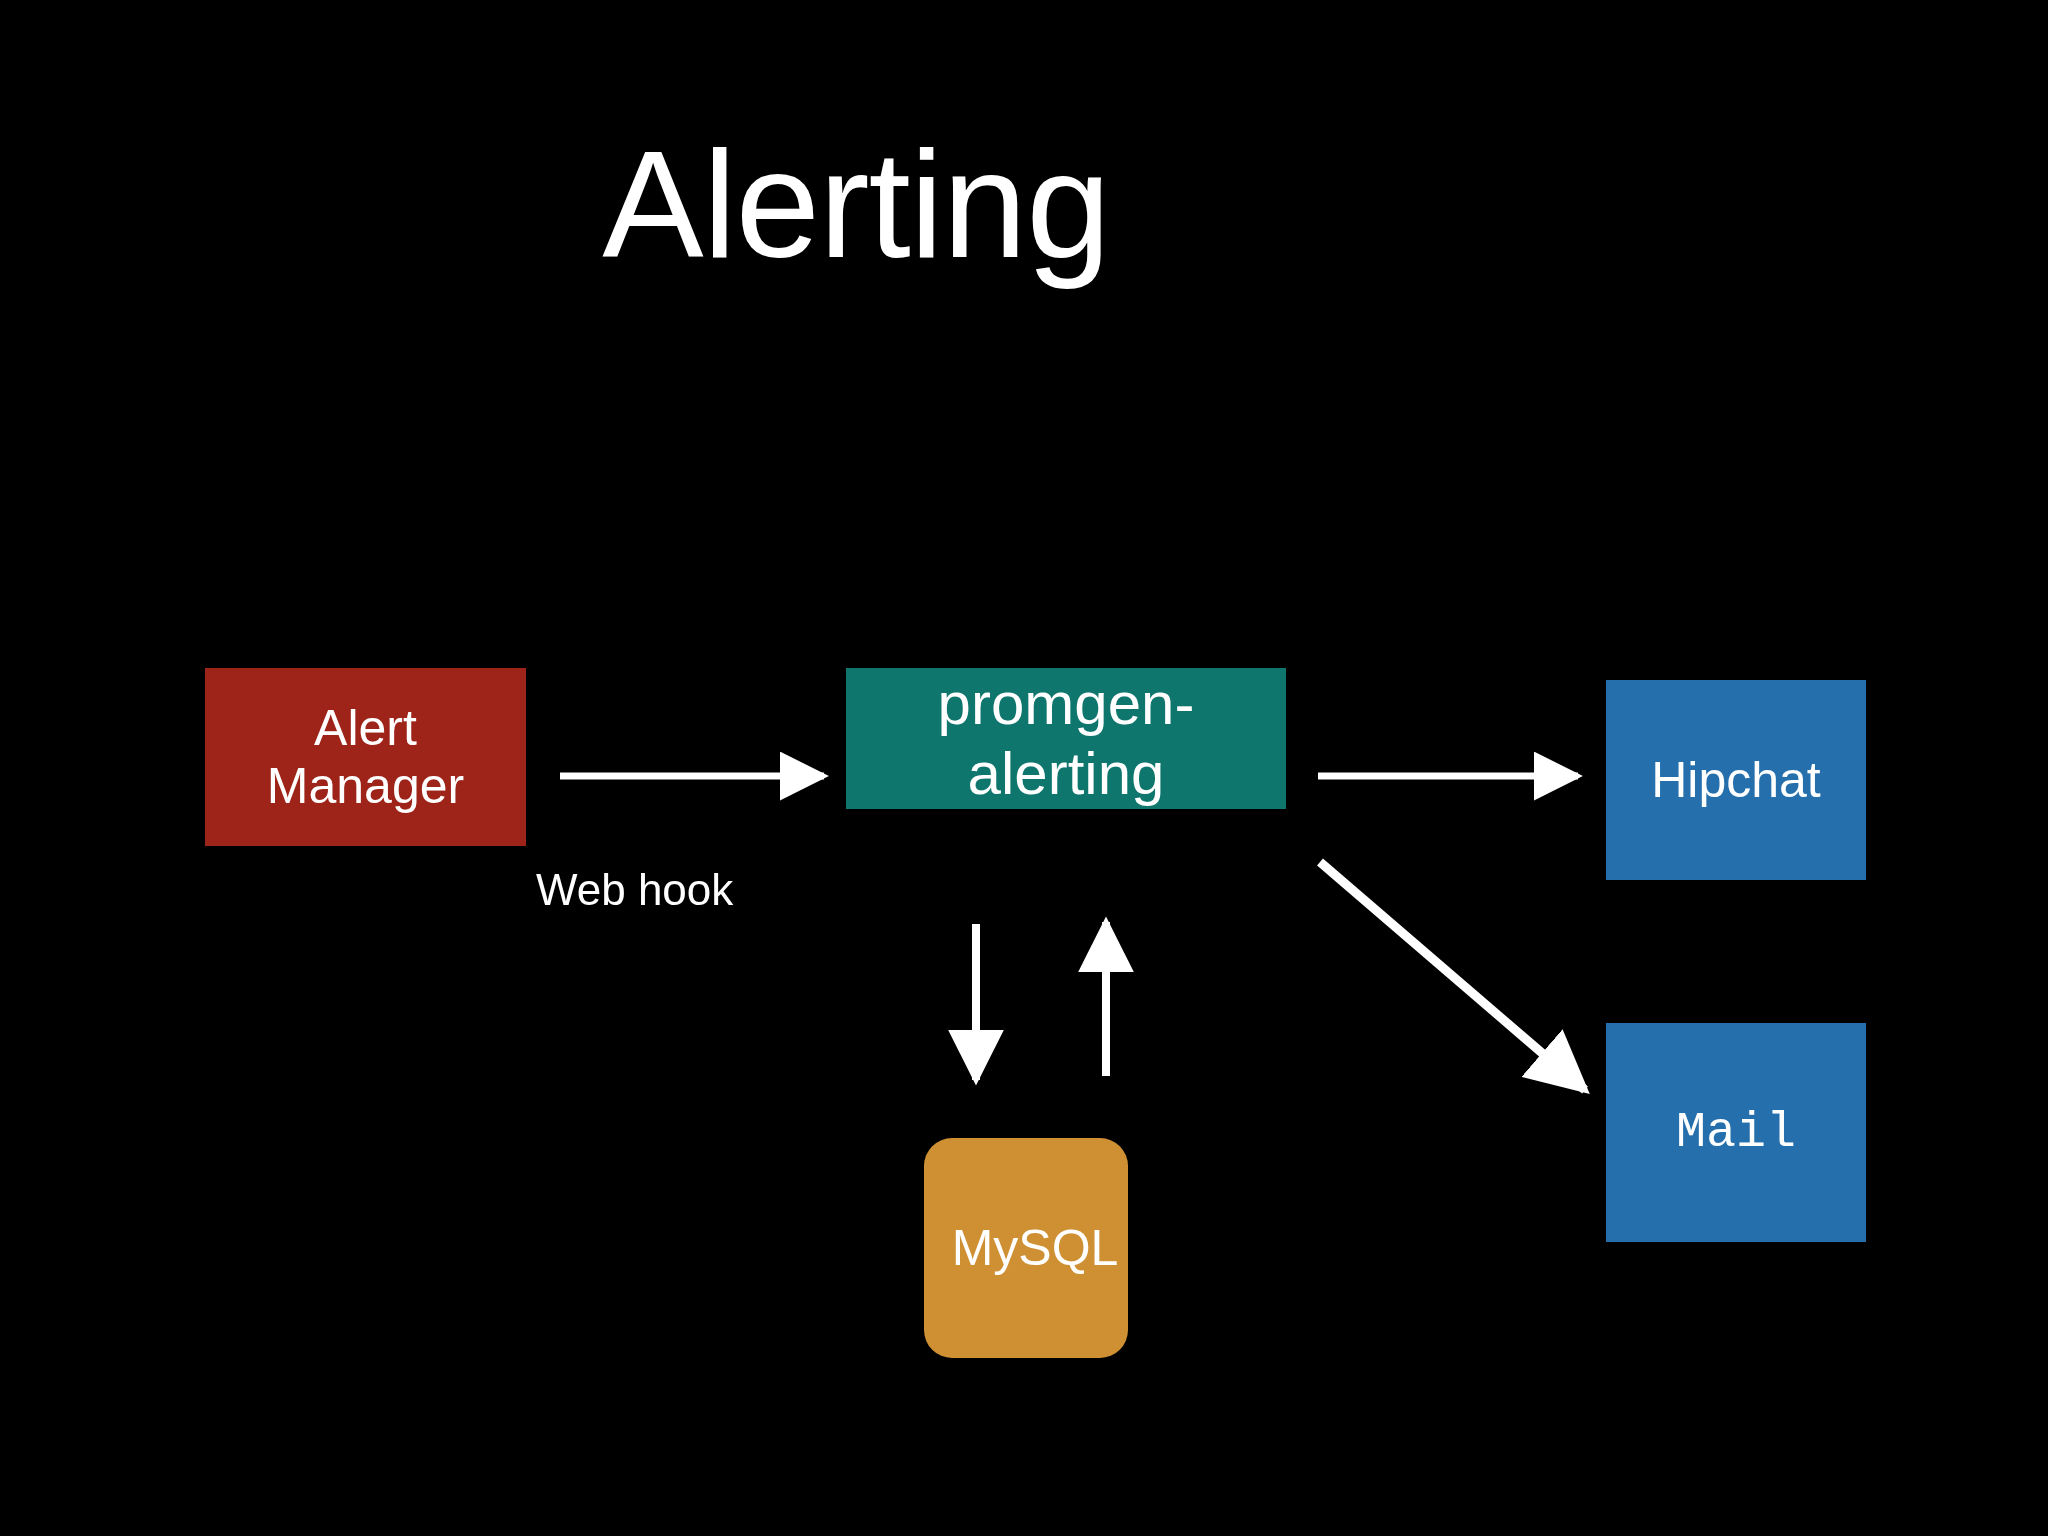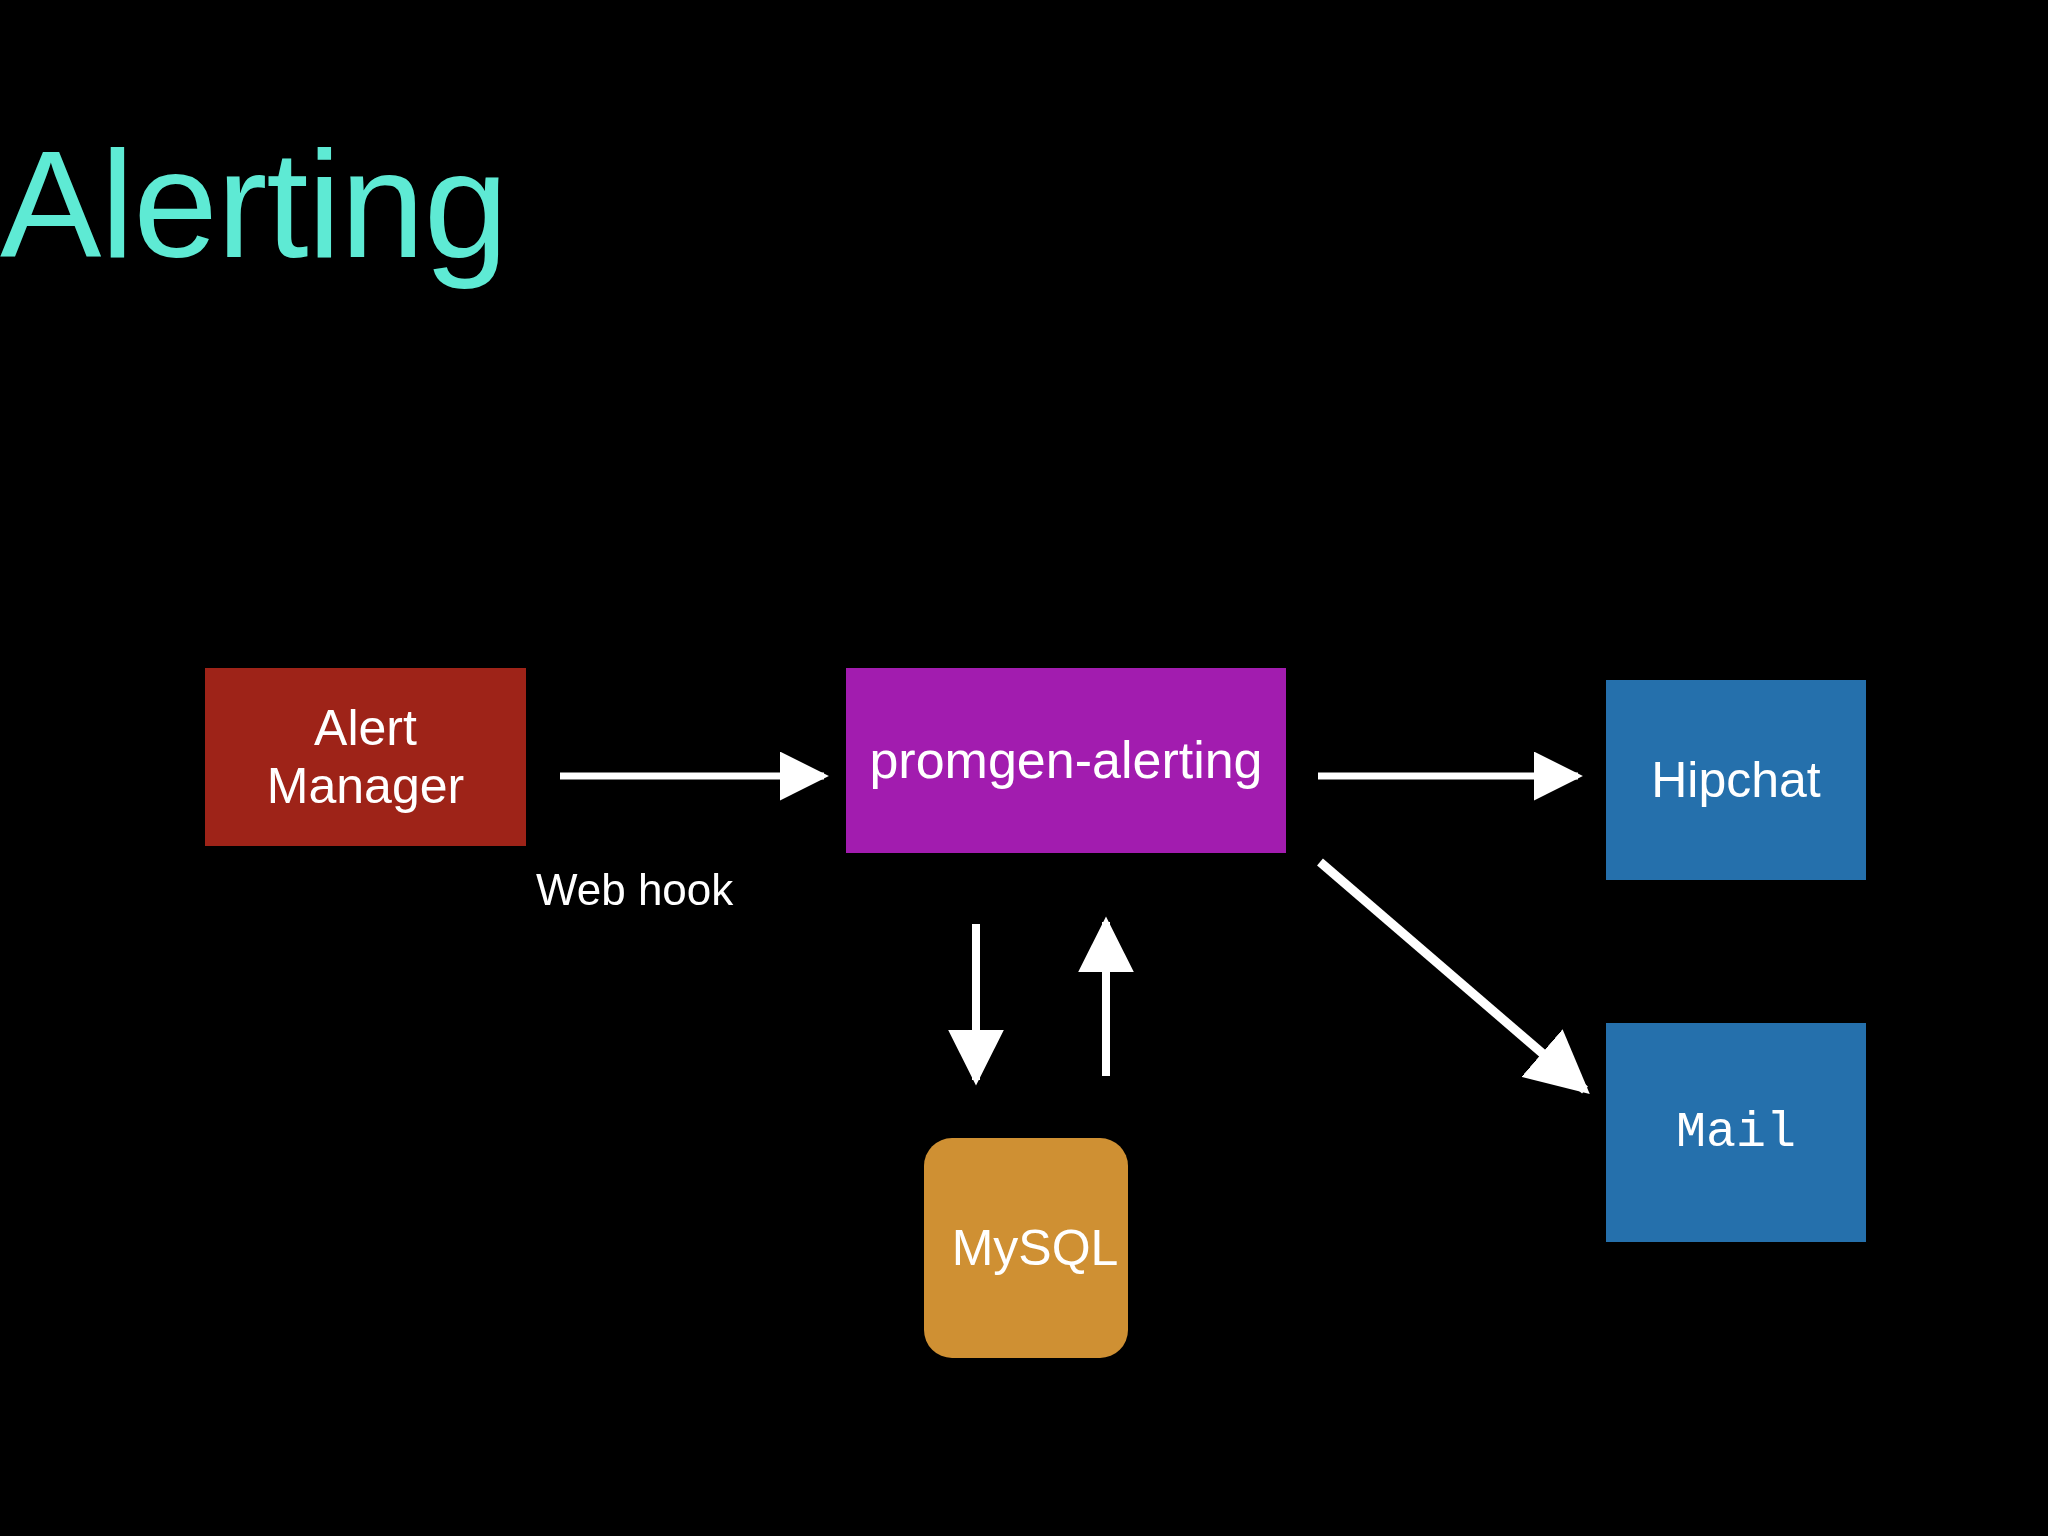--- a/index.html
+++ b/index.html
@@ -16,22 +16,22 @@
     width: 2048px;
     height: 1536px;
     background: #000000;
     overflow: hidden;
   }
   #slide-title {
     position: absolute;
     left: 0;
     top: 128px;
     width: 1712px;
-    text-align: left;
-    color: #5eead4;
+    text-align: center;
+    color: #ffffff;
     font-size: 152px;
     font-weight: 300;
     letter-spacing: -1px;
     line-height: 1.0;
     white-space: nowrap;
   }
   .node {
     position: absolute;
     display: flex;
     align-items: center;
@@ -52,23 +52,23 @@
     top: 668px;
     width: 321px;
     height: 178px;
     background: #9e2318;
     font-size: 50px;
   }
   #node-promgen {
     left: 846px;
     top: 668px;
     width: 440px;
-    height: 185px;
-    background: #a21caf;
-    font-size: 52px;
+    height: 141px;
+    background: #0f766e;
+    font-size: 60px;
   }
   #node-hipchat {
     left: 1606px;
     top: 680px;
     width: 260px;
     height: 200px;
     background: #2570ac;
     font-size: 50px;
   }
   #node-mail {

